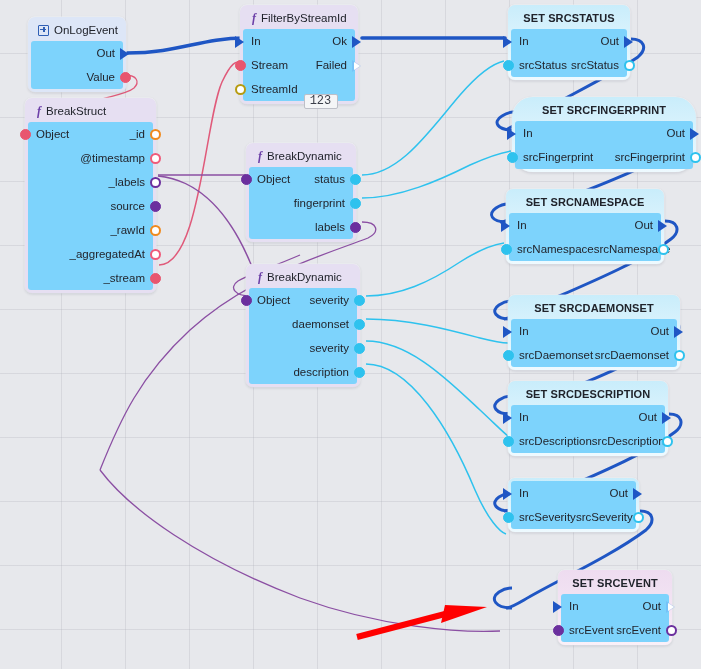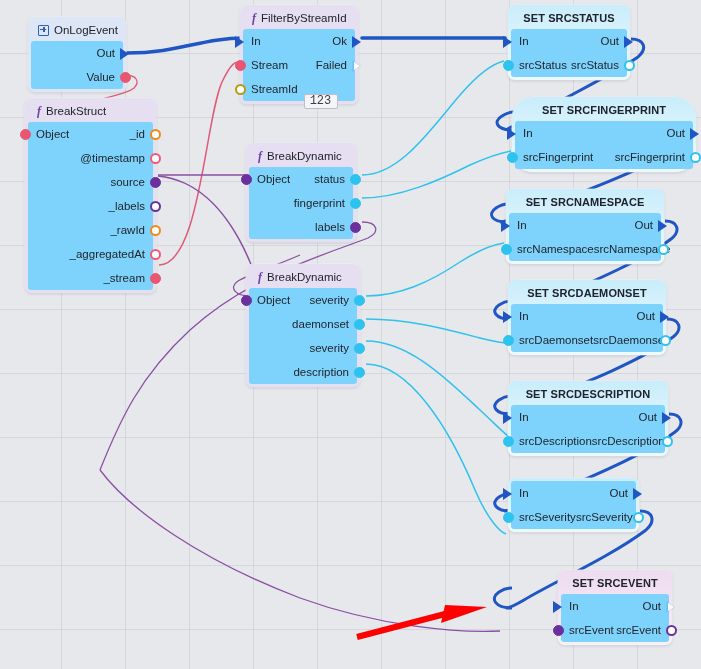--- a/index.html
+++ b/index.html
@@ -200,30 +200,30 @@
           </div>
           <div class="row">
             <span class="lbl-l"></span>
             <span class="lbl-r">@timestamp</span>
             <span class="pin right">
               <span class="dot" style="background: rgb(255, 255, 255); border: 2px solid rgb(239, 91, 122); display: block;"></span>
             </span>
           </div>
           <div class="row">
             <span class="lbl-l"></span>
+            <span class="lbl-r">_labels</span>
+            <span class="pin right">
+              <span class="dot" style="background: rgb(255, 255, 255); border: 2px solid rgb(107, 47, 158); display: block;"></span>
+            </span>
+          </div>
+          <div class="row">
+            <span class="lbl-l"></span>
             <span class="lbl-r">source</span>
             <span class="pin right">
               <span class="dot" style="background: rgb(107, 47, 158); border: 1px solid rgb(107, 47, 158); display: block;"></span>
-            </span>
-          </div>
-          <div class="row">
-            <span class="lbl-l"></span>
-            <span class="lbl-r">_labels</span>
-            <span class="pin right">
-              <span class="dot" style="background: rgb(255, 255, 255); border: 2px solid rgb(107, 47, 158); display: block;"></span>
             </span>
           </div>
           <div class="row">
             <span class="lbl-l"></span>
             <span class="lbl-r">_rawId</span>
             <span class="pin right">
               <span class="dot" style="background: rgb(255, 255, 255); border: 2px solid rgb(240, 138, 30); display: block;"></span>
             </span>
           </div>
           <div class="row">
@@ -426,21 +426,21 @@
               <span class="dot" style="background: rgb(46, 194, 238); border: 1px solid rgb(46, 194, 238); display: block;"></span>
             </span>
             <span class="lbl-l">srcNamespace</span>
             <span class="lbl-r">srcNamespace</span>
             <span class="pin right">
               <span class="dot" style="background: rgb(255, 255, 255); border: 2px solid rgb(46, 194, 238); display: block;"></span>
             </span>
           </div>
         </div>
       </div>
-      <div class="node n-set" style="left: 508px; top: 280px; width: 158px;">
+      <div class="node n-set" style="left: 508px; top: 295px; width: 172px;">
         <div class="title center">
           <span>SET SRCDAEMONSET</span>
         </div>
         <div class="body">
           <div class="row">
             <span class="pin left" style="width: 11px;">
               <span style="display: block; width: 0px; height: 0px; border-top: 6px solid transparent; border-bottom: 6px solid transparent; border-left: 9px solid rgb(31, 86, 196);"></span>
             </span>
             <span class="lbl-l">In</span>
             <span class="lbl-r">Out</span>

